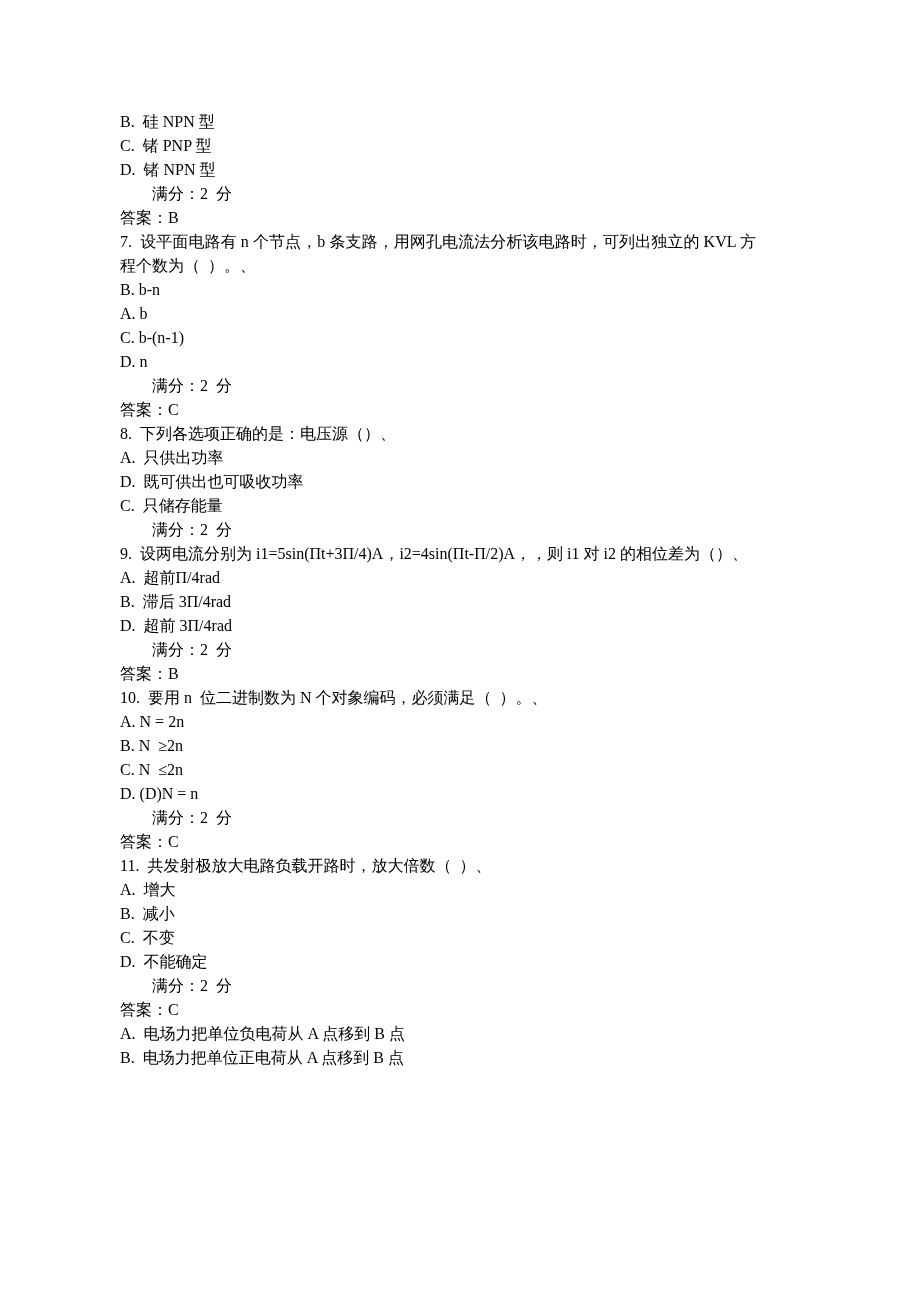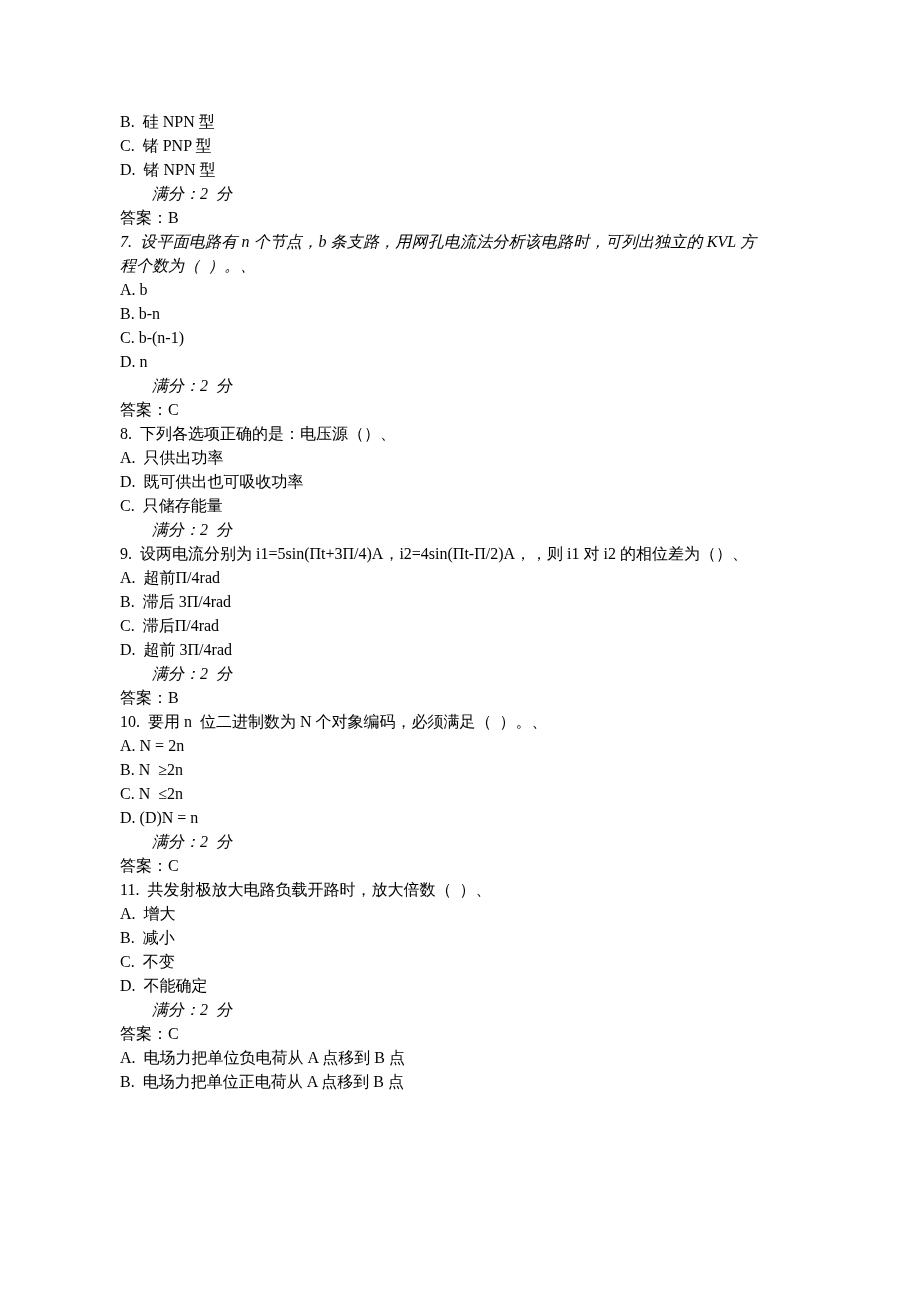--- a/index.html
+++ b/index.html
@@ -15,60 +15,57 @@
     width: 876px;
     min-height: 1302px;
     padding: 110px 120px 60px 120px;
     box-sizing: border-box;
   }
   .line {
     white-space: pre-wrap;
   }
   .indent {
     padding-left: 2em;
-    font-style: italic;
   }
   .bold {
     font-weight: normal;
   }
   .justify {
     text-align: justify;
     text-justify: inter-ideograph;
-    font-style: italic;
   }
 </style>
 </head>
 <body>
 
 <div class="page">
 
   <div class="line">B.  硅 NPN 型</div>
   <div class="line">C.  锗 PNP 型</div>
   <div class="line">D.  锗 NPN 型</div>
   <div class="line indent">满分：2  分</div>
   <div class="line bold">答案：B</div>
 
   <div class="line justify">7.  设平面电路有 n 个节点，b 条支路，用网孔电流法分析该电路时，可列出独立的 KVL 方程个数为（  ）。、</div>
+  <div class="line">B. b-n</div>
   <div class="line">A. b</div>
-  <div class="line">B. b-n</div>
   <div class="line">C. b-(n-1)</div>
   <div class="line">D. n</div>
   <div class="line indent">满分：2  分</div>
   <div class="line bold">答案：C</div>
 
   <div class="line">8.  下列各选项正确的是：电压源（）、</div>
   <div class="line">A.  只供出功率</div>
   <div class="line">D.  既可供出也可吸收功率</div>
   <div class="line">C.  只储存能量</div>
   <div class="line indent">满分：2  分</div>
 
   <div class="line">9.  设两电流分别为 i1=5sin(Πt+3Π/4)A，i2=4sin(Πt-Π/2)A，，则 i1 对 i2 的相位差为（）、</div>
   <div class="line">A.  超前Π/4rad</div>
   <div class="line">B.  滞后 3Π/4rad</div>
-  <div class="line">C.  滞后Π/4rad</div>
   <div class="line">D.  超前 3Π/4rad</div>
   <div class="line indent">满分：2  分</div>
   <div class="line bold">答案：B</div>
 
   <div class="line">10.  要用 n  位二进制数为 N 个对象编码，必须满足（  ）。、</div>
   <div class="line">A. N = 2n</div>
   <div class="line">B. N  ≥2n</div>
   <div class="line">C. N  ≤2n</div>
   <div class="line">D. (D)N = n</div>
   <div class="line indent">满分：2  分</div>

